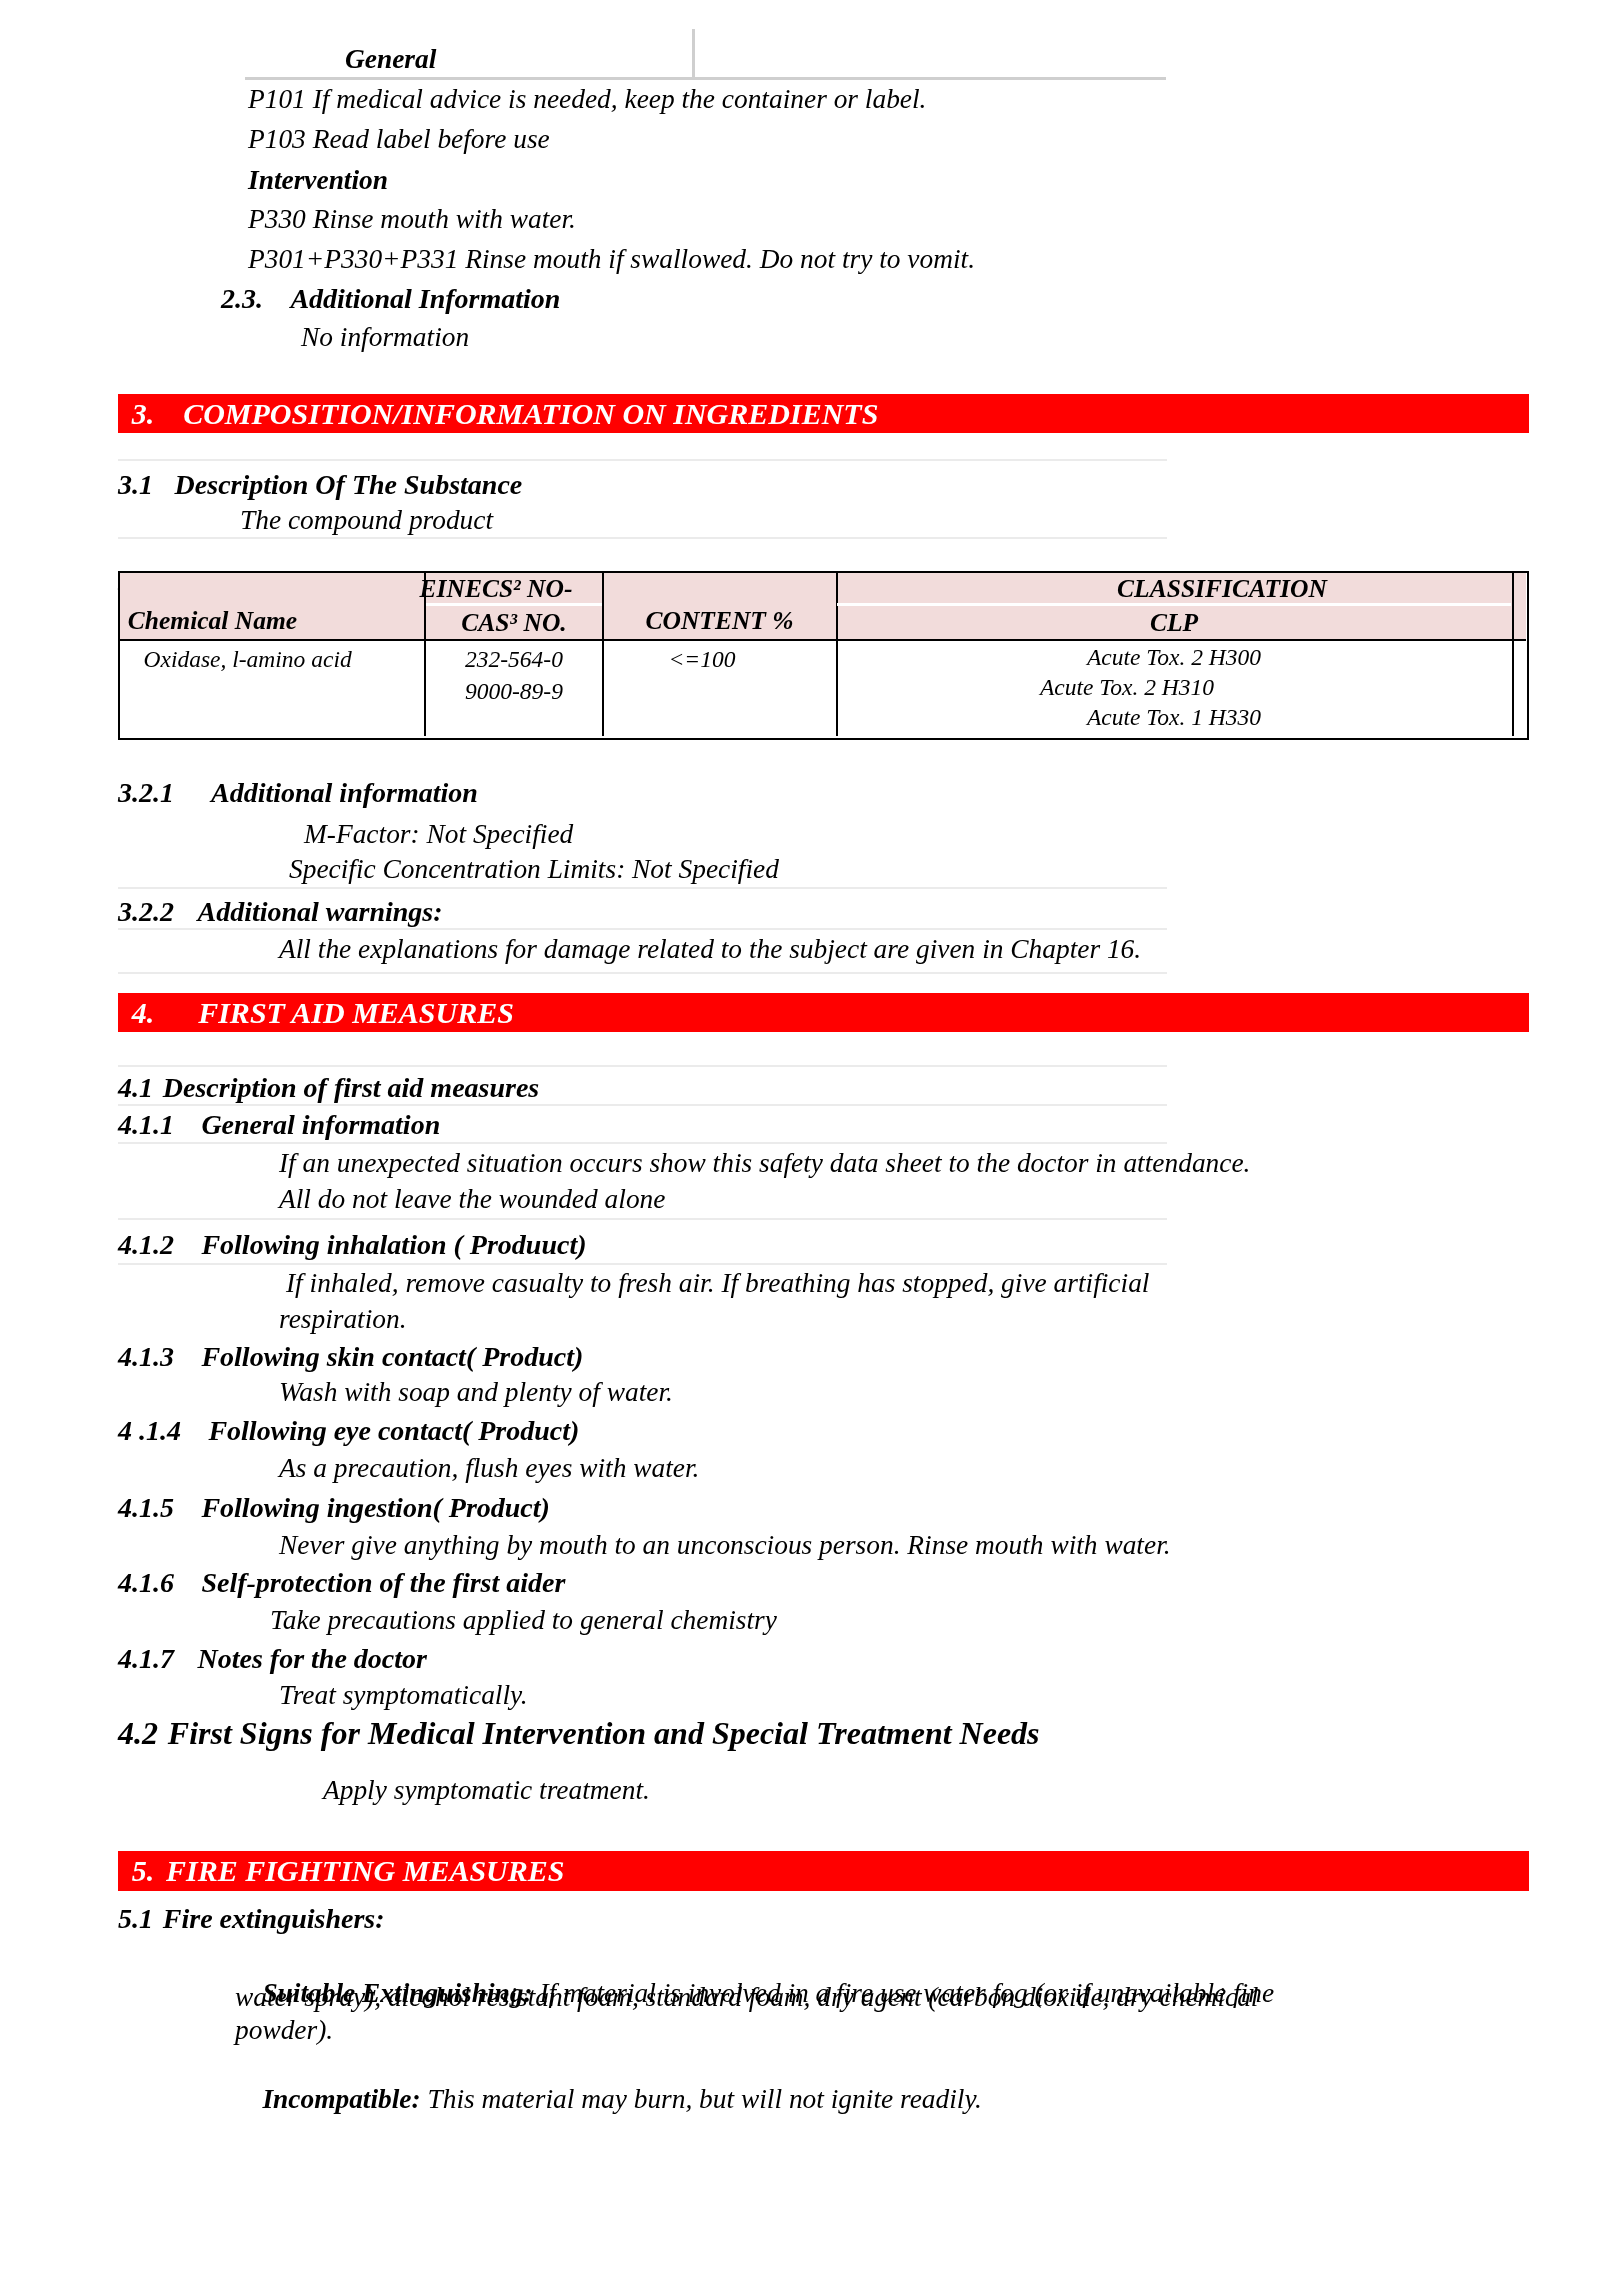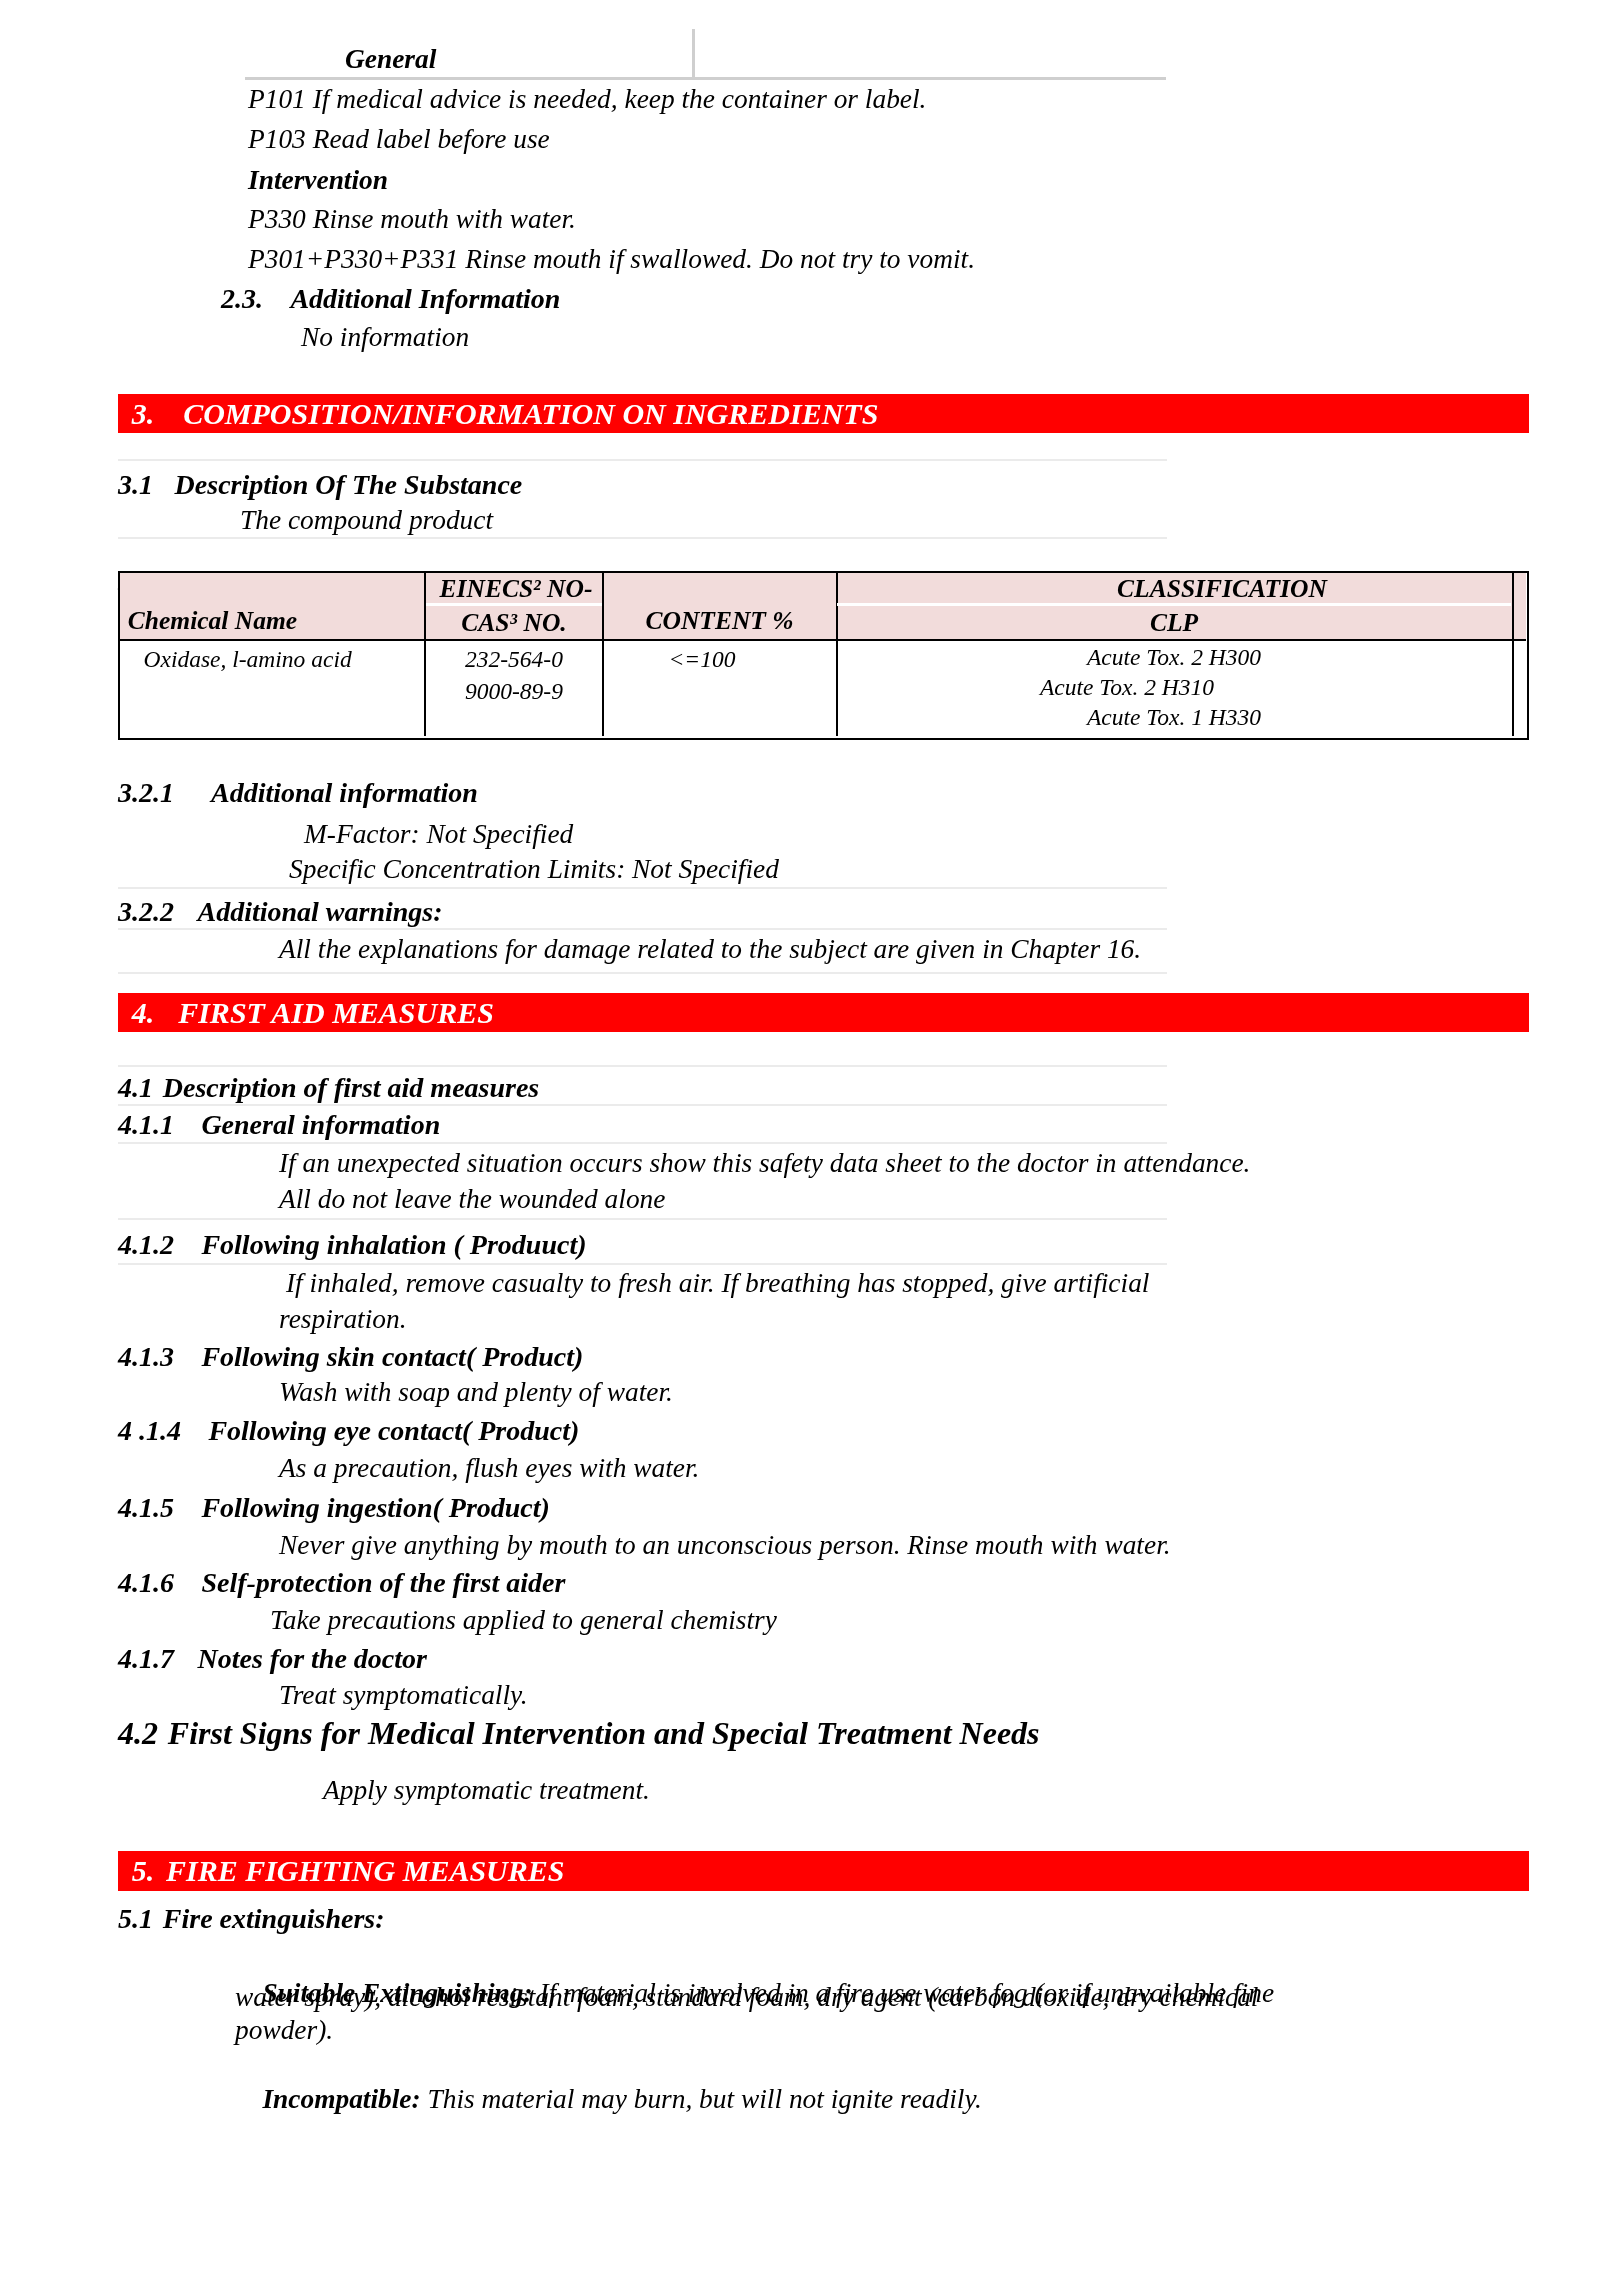--- a/index.html
+++ b/index.html
@@ -59,21 +59,21 @@
 
     <div class="abs" style="left:304px;top:0;width:2px;height:163px;background:#000;"></div>
     <div class="abs" style="left:482px;top:0;width:2px;height:163px;background:#000;"></div>
     <div class="abs" style="left:716px;top:0;width:2px;height:163px;background:#000;"></div>
     <div class="abs" style="left:1392px;top:0;width:2px;height:163px;background:#000;"></div>
 
     <div class="abs" style="left:306px;top:30px;width:176px;height:2.9px;background:#fff;"></div>
     <div class="abs" style="left:717px;top:30px;width:674px;height:2.9px;background:#fff;"></div>
 
     <div class="abs th" style="left:7.8px;top:33px;">Chemical Name</div>
-    <div class="abs th ctr" style="left:308px;top:1px;width:176px;">EINECS² NO-</div>
+    <div class="abs th ctr" style="left:288px;top:1px;width:176px;">EINECS² NO-</div>
     <div class="abs th ctr" style="left:306px;top:35px;width:176px;">CAS³ NO.</div>
     <div class="abs th ctr" style="left:484px;top:33px;width:231px;">CONTENT %</div>
     <div class="abs th ctr" style="left:717px;top:1px;width:674px;padding-left:48px;">CLASSIFICATION</div>
     <div class="abs th ctr" style="left:717px;top:35px;width:674px;">CLP</div>
 
     <div class="abs td" style="left:23.5px;top:73px;">Oxidase, l-amino acid</div>
     <div class="abs td ctr" style="left:306px;top:73px;width:176px;">232-564-0</div>
     <div class="abs td ctr" style="left:306px;top:105px;width:176px;">9000-89-9</div>
     <div class="abs td ctr" style="left:484px;top:73px;width:196px;">&lt;=100</div>
     <div class="abs td ctr" style="left:717px;top:71px;width:674px;">Acute Tox. 2 H300</div>
@@ -88,21 +88,21 @@
   <div class="t" style="left:289px;top:853px;">Specific Concentration Limits: Not Specified</div>
   <div class="hl" style="top:887px;"></div>
   <div class="t b row" style="left:118px;top:895px;font-size:28px;">
     <span>3.2.2</span><span style="margin-left:23.5px;">Additional warnings:</span>
   </div>
   <div class="hl" style="top:928px;"></div>
   <div class="t" style="left:279px;top:933px;">All the explanations for damage related to the subject are given in Chapter 16.</div>
   <div class="hl" style="top:972px;"></div>
 
   <div class="banner" style="top:993px;">
-    <span>4.</span><span style="margin-left:24px;">FIRST AID MEASURES</span>
+    <span>4.</span><span style="margin-left:44px;">FIRST AID MEASURES</span>
   </div>
 
   <div class="hl" style="top:1065px;"></div>
   <div class="t b row" style="left:118px;top:1071px;font-size:28px;">
     <span>4.1</span><span style="margin-left:9.8px;">Description of first aid measures</span>
   </div>
   <div class="hl" style="top:1104px;"></div>
   <div class="t b row" style="left:118px;top:1108px;font-size:28px;">
     <span>4.1.1</span><span style="margin-left:27.4px;">General information</span>
   </div>

